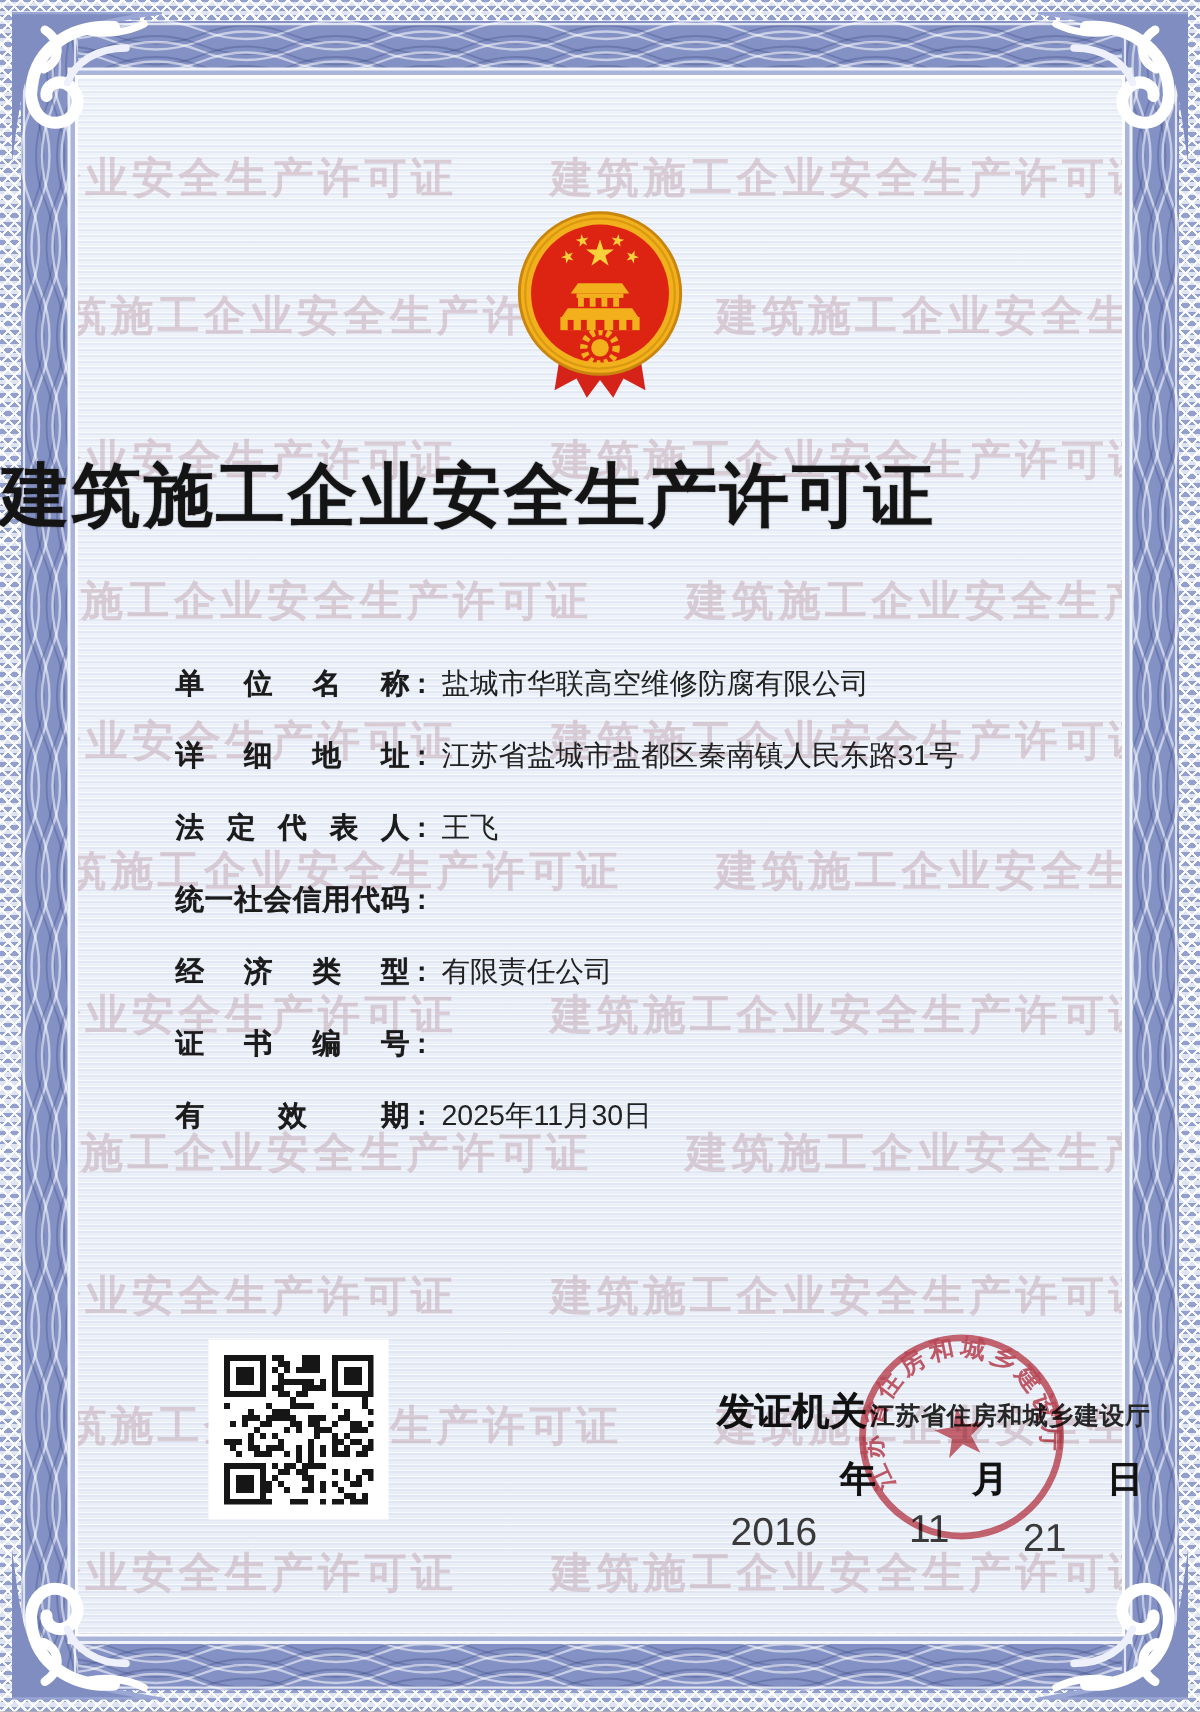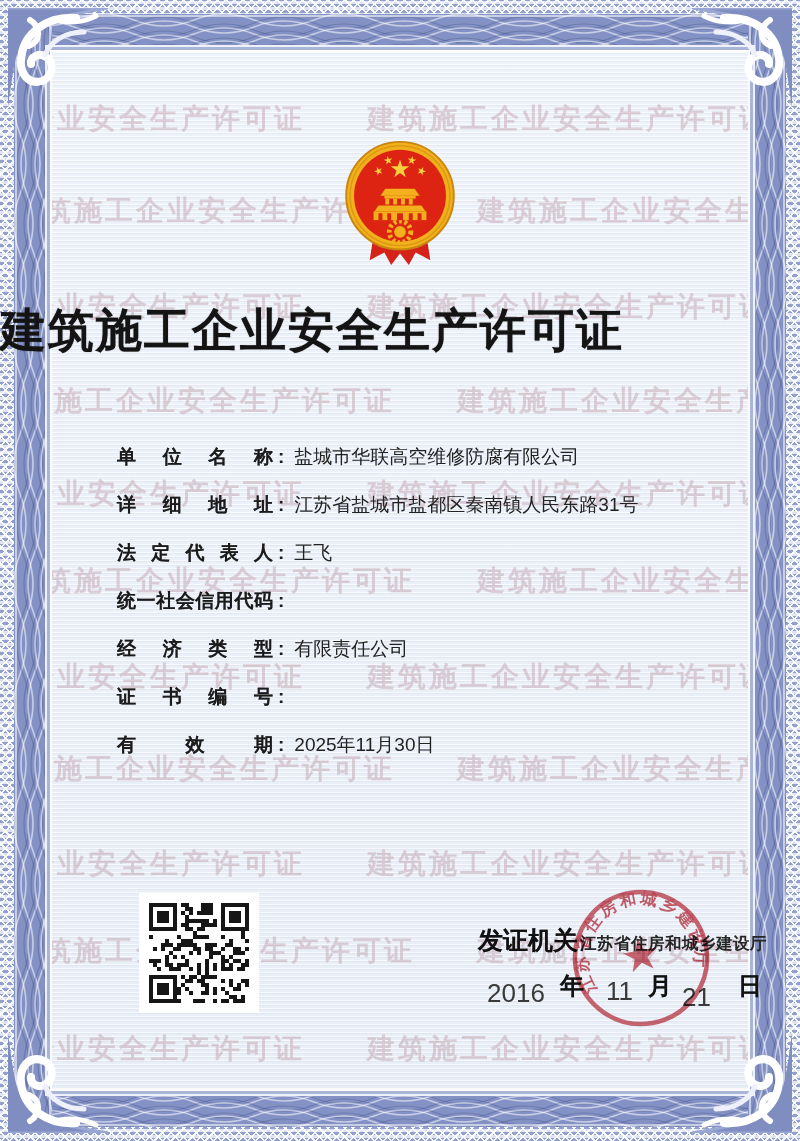--- a/index.html
+++ b/index.html
@@ -47,21 +47,21 @@
     text-align:justify;text-align-last:justify;text-shadow:0 0 .5px rgba(0,0,0,.55);
   }
   .f-colon{font-size:19px;font-weight:700;color:#1b1b1b;margin:0 10px 0 5px;}
   .f-value{font-size:19px;color:#222;}
   .qr-box{position:absolute;left:139px;top:893px;width:120px;height:120px;background:#fff;z-index:5;}
   .qr-box svg{position:absolute;left:10px;top:10px;width:100px;height:100px;}
   .issuer-row{position:absolute;left:478px;top:924px;z-index:5;display:flex;align-items:baseline;}
   .issuer-label{font-size:25px;font-weight:800;color:#111;text-shadow:0 0 .5px rgba(0,0,0,.6);}
   .issuer-value{font-size:16.5px;font-weight:600;color:#262626;margin-left:2px;letter-spacing:.5px;}
   .date-row{position:absolute;z-index:5;}
-  .d-num{position:absolute;font-size:26px;color:#3a3a3a;}
+  .d-num{position:absolute;font-size:26px;color:#3a3a3a;margin-top:28px;}
   .d-label{position:absolute;font-size:24px;font-weight:800;color:#111;text-shadow:0 0 .5px rgba(0,0,0,.55);}
   .seal{position:absolute;left:563px;top:880px;width:156px;height:156px;z-index:6;
         transform:rotate(-10deg);mix-blend-mode:multiply;opacity:.9;}
   .hidden-defs{position:absolute;width:0;height:0;overflow:hidden;}
 </style>
 </head>
 <body>
 
 <svg class="hidden-defs" aria-hidden="true">
   <defs>

